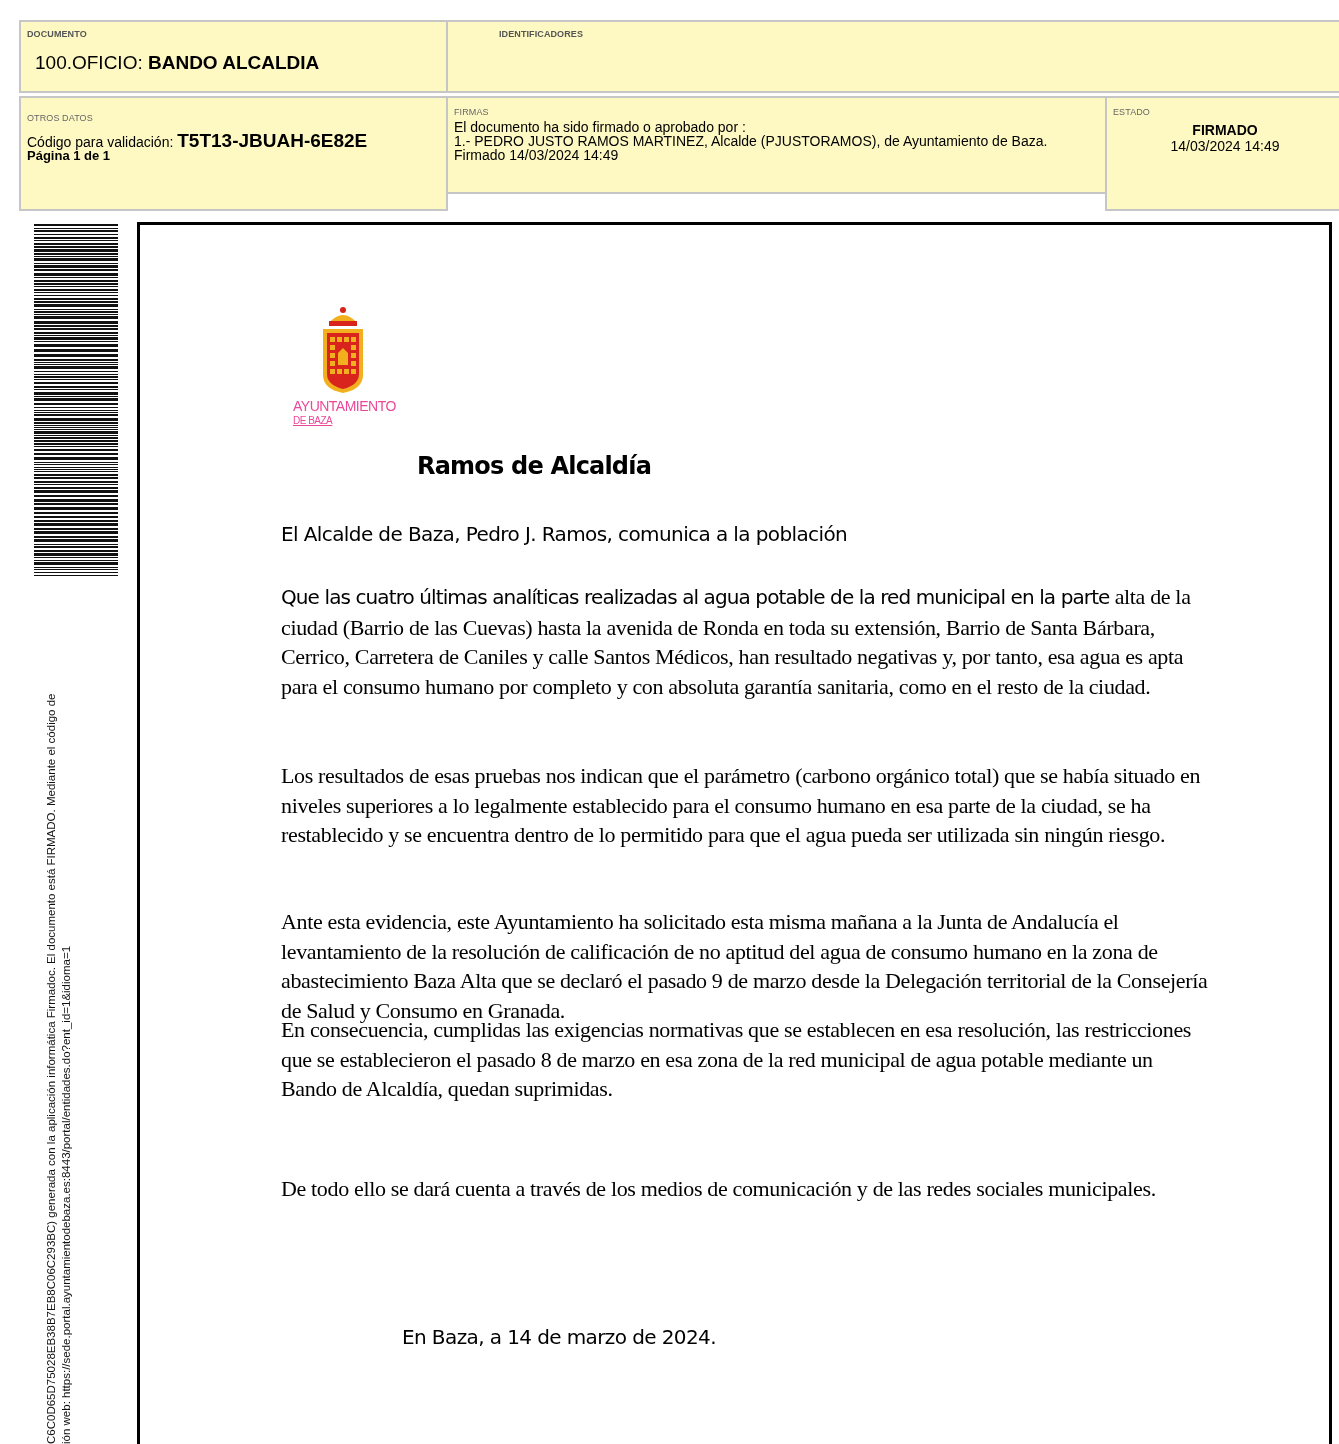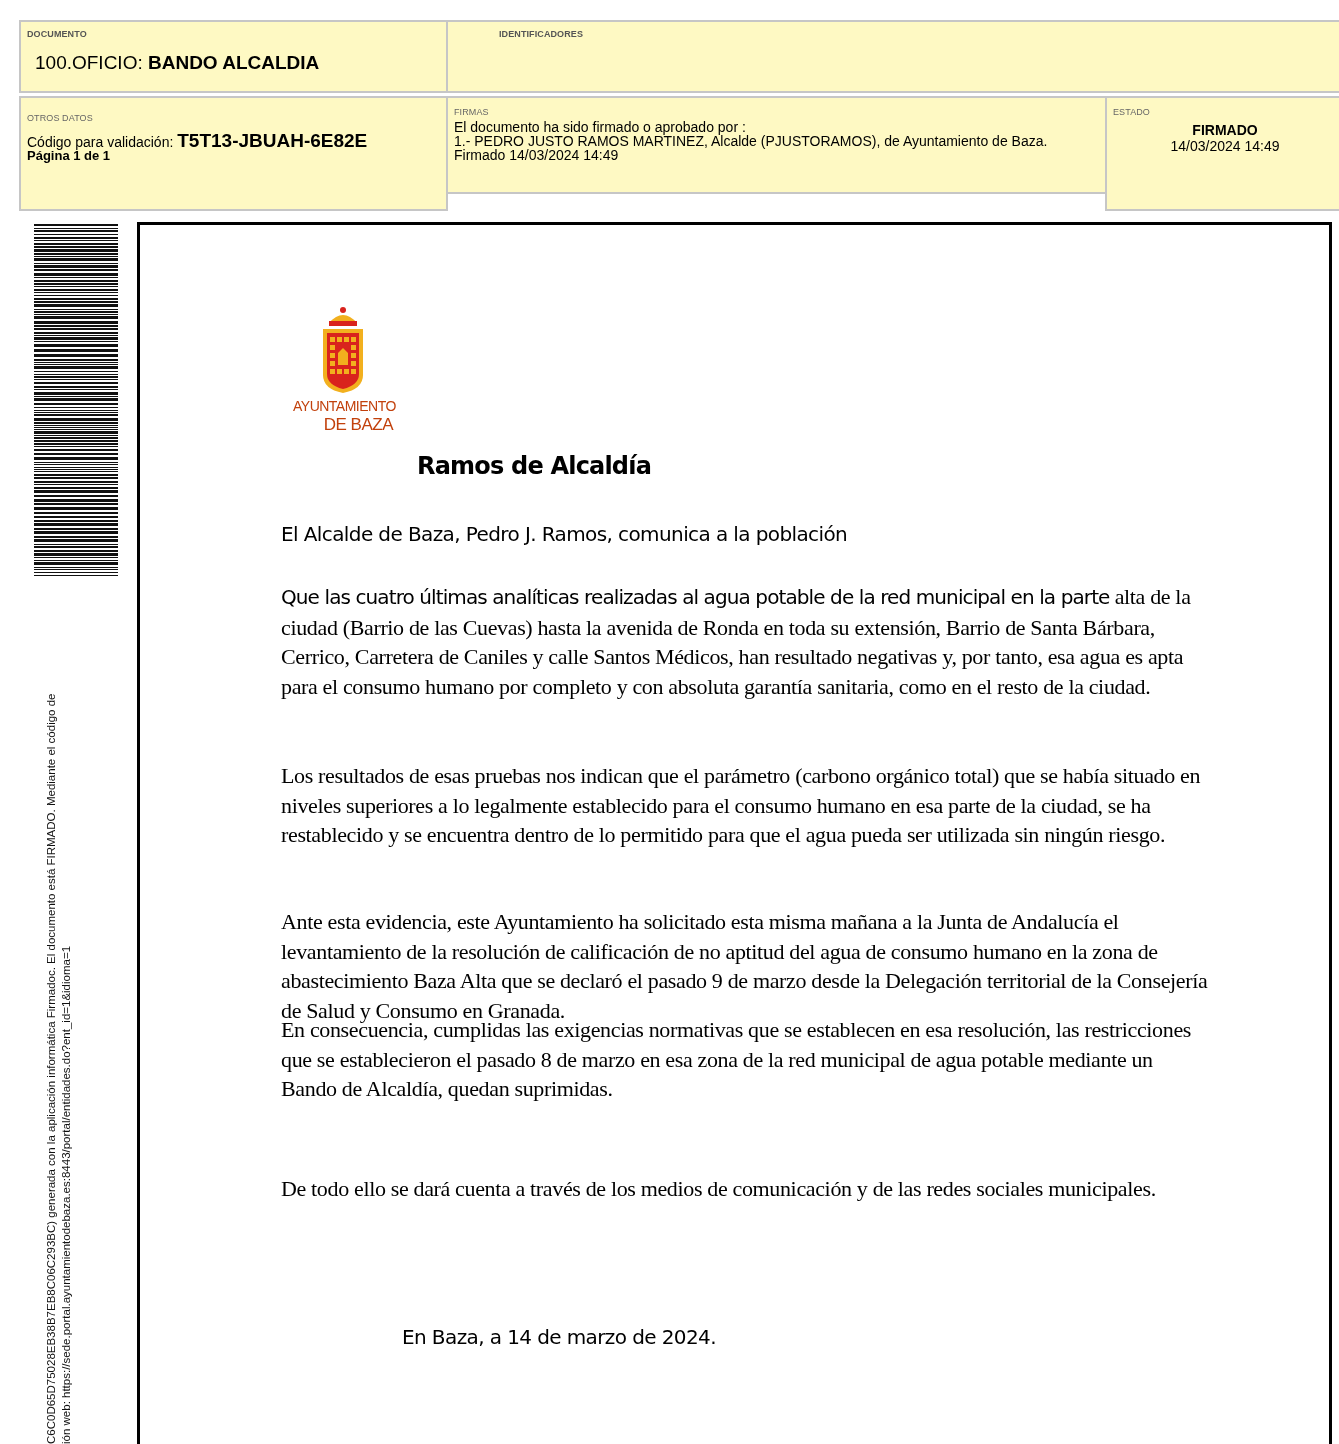--- a/index.html
+++ b/index.html
@@ -35,23 +35,23 @@
   .vclip { position:absolute; left:40px; top:620px; width:40px; height:824px; overflow:hidden; }
   .vclip .vtext { position:absolute; }
   #vline1 { left:5px; top:824px; }
   #vline2 { left:20px; top:824px; }
 
   
   #page-frame { position:absolute; left:137px; top:222px; width:1195px; height:1240px; border:3px solid #000; box-sizing:border-box; background:#fff; }
 
   
   #logo { position:absolute; left:293px; top:305px; width:100px; height:130px; }
-  .logo-text { position:absolute; left:0; width:100px; text-align:right; font-family:"Liberation Sans", sans-serif; color:#c2410c; letter-spacing:-0.5px; }
+  .logo-text { position:absolute; left:0; width:100px; text-align:left; font-family:"Liberation Sans", sans-serif; color:#ec4899; letter-spacing:-0.5px; }
   .logo-t1 { top:93px; font-size:14px; }
-  .logo-t2 { top:110px; font-size:17px; }
+  .logo-t2 { top:110px; font-size:10px;text-decoration:underline; }
 
   .title { position:absolute; left:417px; top:452px; font-size:24px; font-weight:bold; font-family:"DejaVu Sans", sans-serif; letter-spacing:-0.8px; }
   .intro { position:absolute; left:281px; top:522px; font-size:20px; font-family:"DejaVu Sans", sans-serif; letter-spacing:-0.6px; white-space:nowrap; }
   .para { position:absolute; left:281px; width:930px; font-family:"Liberation Serif", serif; font-size:22px; line-height:29.7px; letter-spacing:-0.35px; }
   .para .sans-first { font-family:"DejaVu Sans", sans-serif; font-size:20px; letter-spacing:-0.9px; }
   .signoff { position:absolute; left:402px; top:1325px; font-size:20px; font-family:"DejaVu Sans", sans-serif; letter-spacing:-0.6px; }
 </style>
 </head>
 <body>
 

